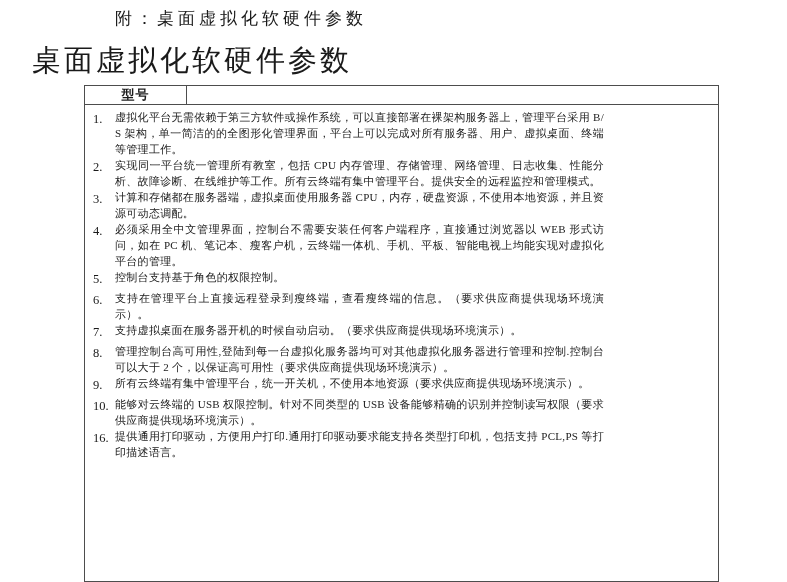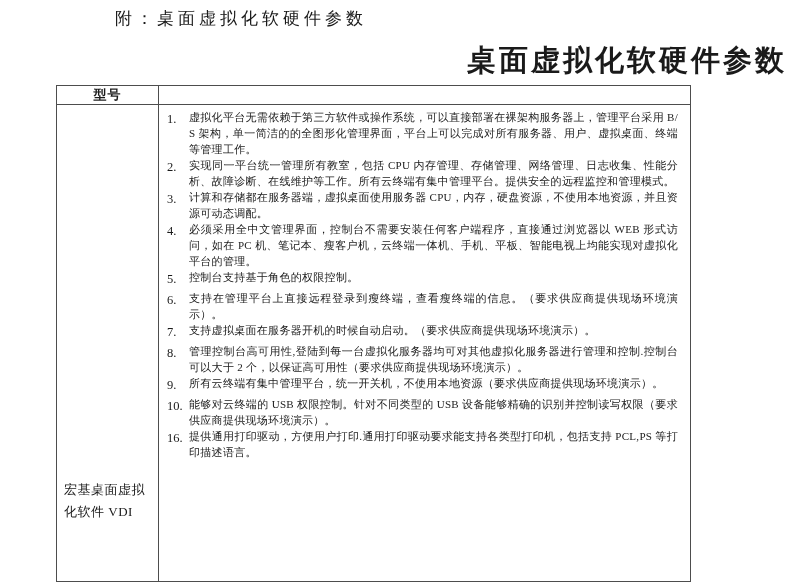--- a/index.html
+++ b/index.html
@@ -15,30 +15,30 @@
     position: absolute;
     left: 115px; top: 7px;
     font-size: 17px;
     font-weight: normal;
     letter-spacing: 4px;
     white-space: nowrap;
   }
   .main-title {
     position: absolute;
     left: 0; right: 0; top: 41px;
-    text-align: right;
+    text-align: left;
     font-size: 29px;
-    font-weight: bold;
+    font-weight: normal;
     letter-spacing: 3px;
     padding-left: 32px;
     white-space: nowrap;
   }
   .param-table {
     position: absolute;
-    left: 56px; top: 85px;
+    left: 84px; top: 85px;
     width: 633px; height: 495px;
     border: 1px solid #4d4d4d;
     overflow: hidden;
     display: flex;
     flex-direction: column;
   }
   .table-header-row {
     display: flex;
     border-bottom: 1px solid #4d4d4d;
     height: 18px;
@@ -103,23 +103,20 @@
 
 <div class="attachment-heading">附：桌面虚拟化软硬件参数</div>
 
 <div class="main-title">桌面虚拟化软硬件参数</div>
 
 <div class="param-table">
   <div class="table-header-row">
     <div class="col-model header-cell">型号</div>
   </div>
   <div class="table-body-row">
-    <div class="col-model">
-      <div class="model-cell-text">宏基桌面虚拟化软件 VDI</div>
-    </div>
     <div class="col-req">
       <div class="req-list">
           <div class="req-item">
             <span class="req-num">1.</span>
             <span class="req-text">虚拟化平台无需依赖于第三方软件或操作系统，可以直接部署在裸架构服务器上，管理平台采用 B/S 架构，单一简洁的的全图形化管理界面，平台上可以完成对所有服务器、用户、虚拟桌面、终端等管理工作。</span>
           </div>
           <div class="req-item">
             <span class="req-num">2.</span>
             <span class="req-text">实现同一平台统一管理所有教室，包括 CPU 内存管理、存储管理、网络管理、日志收集、性能分析、故障诊断、在线维护等工作。所有云终端有集中管理平台。提供安全的远程监控和管理模式。</span>
           </div>

